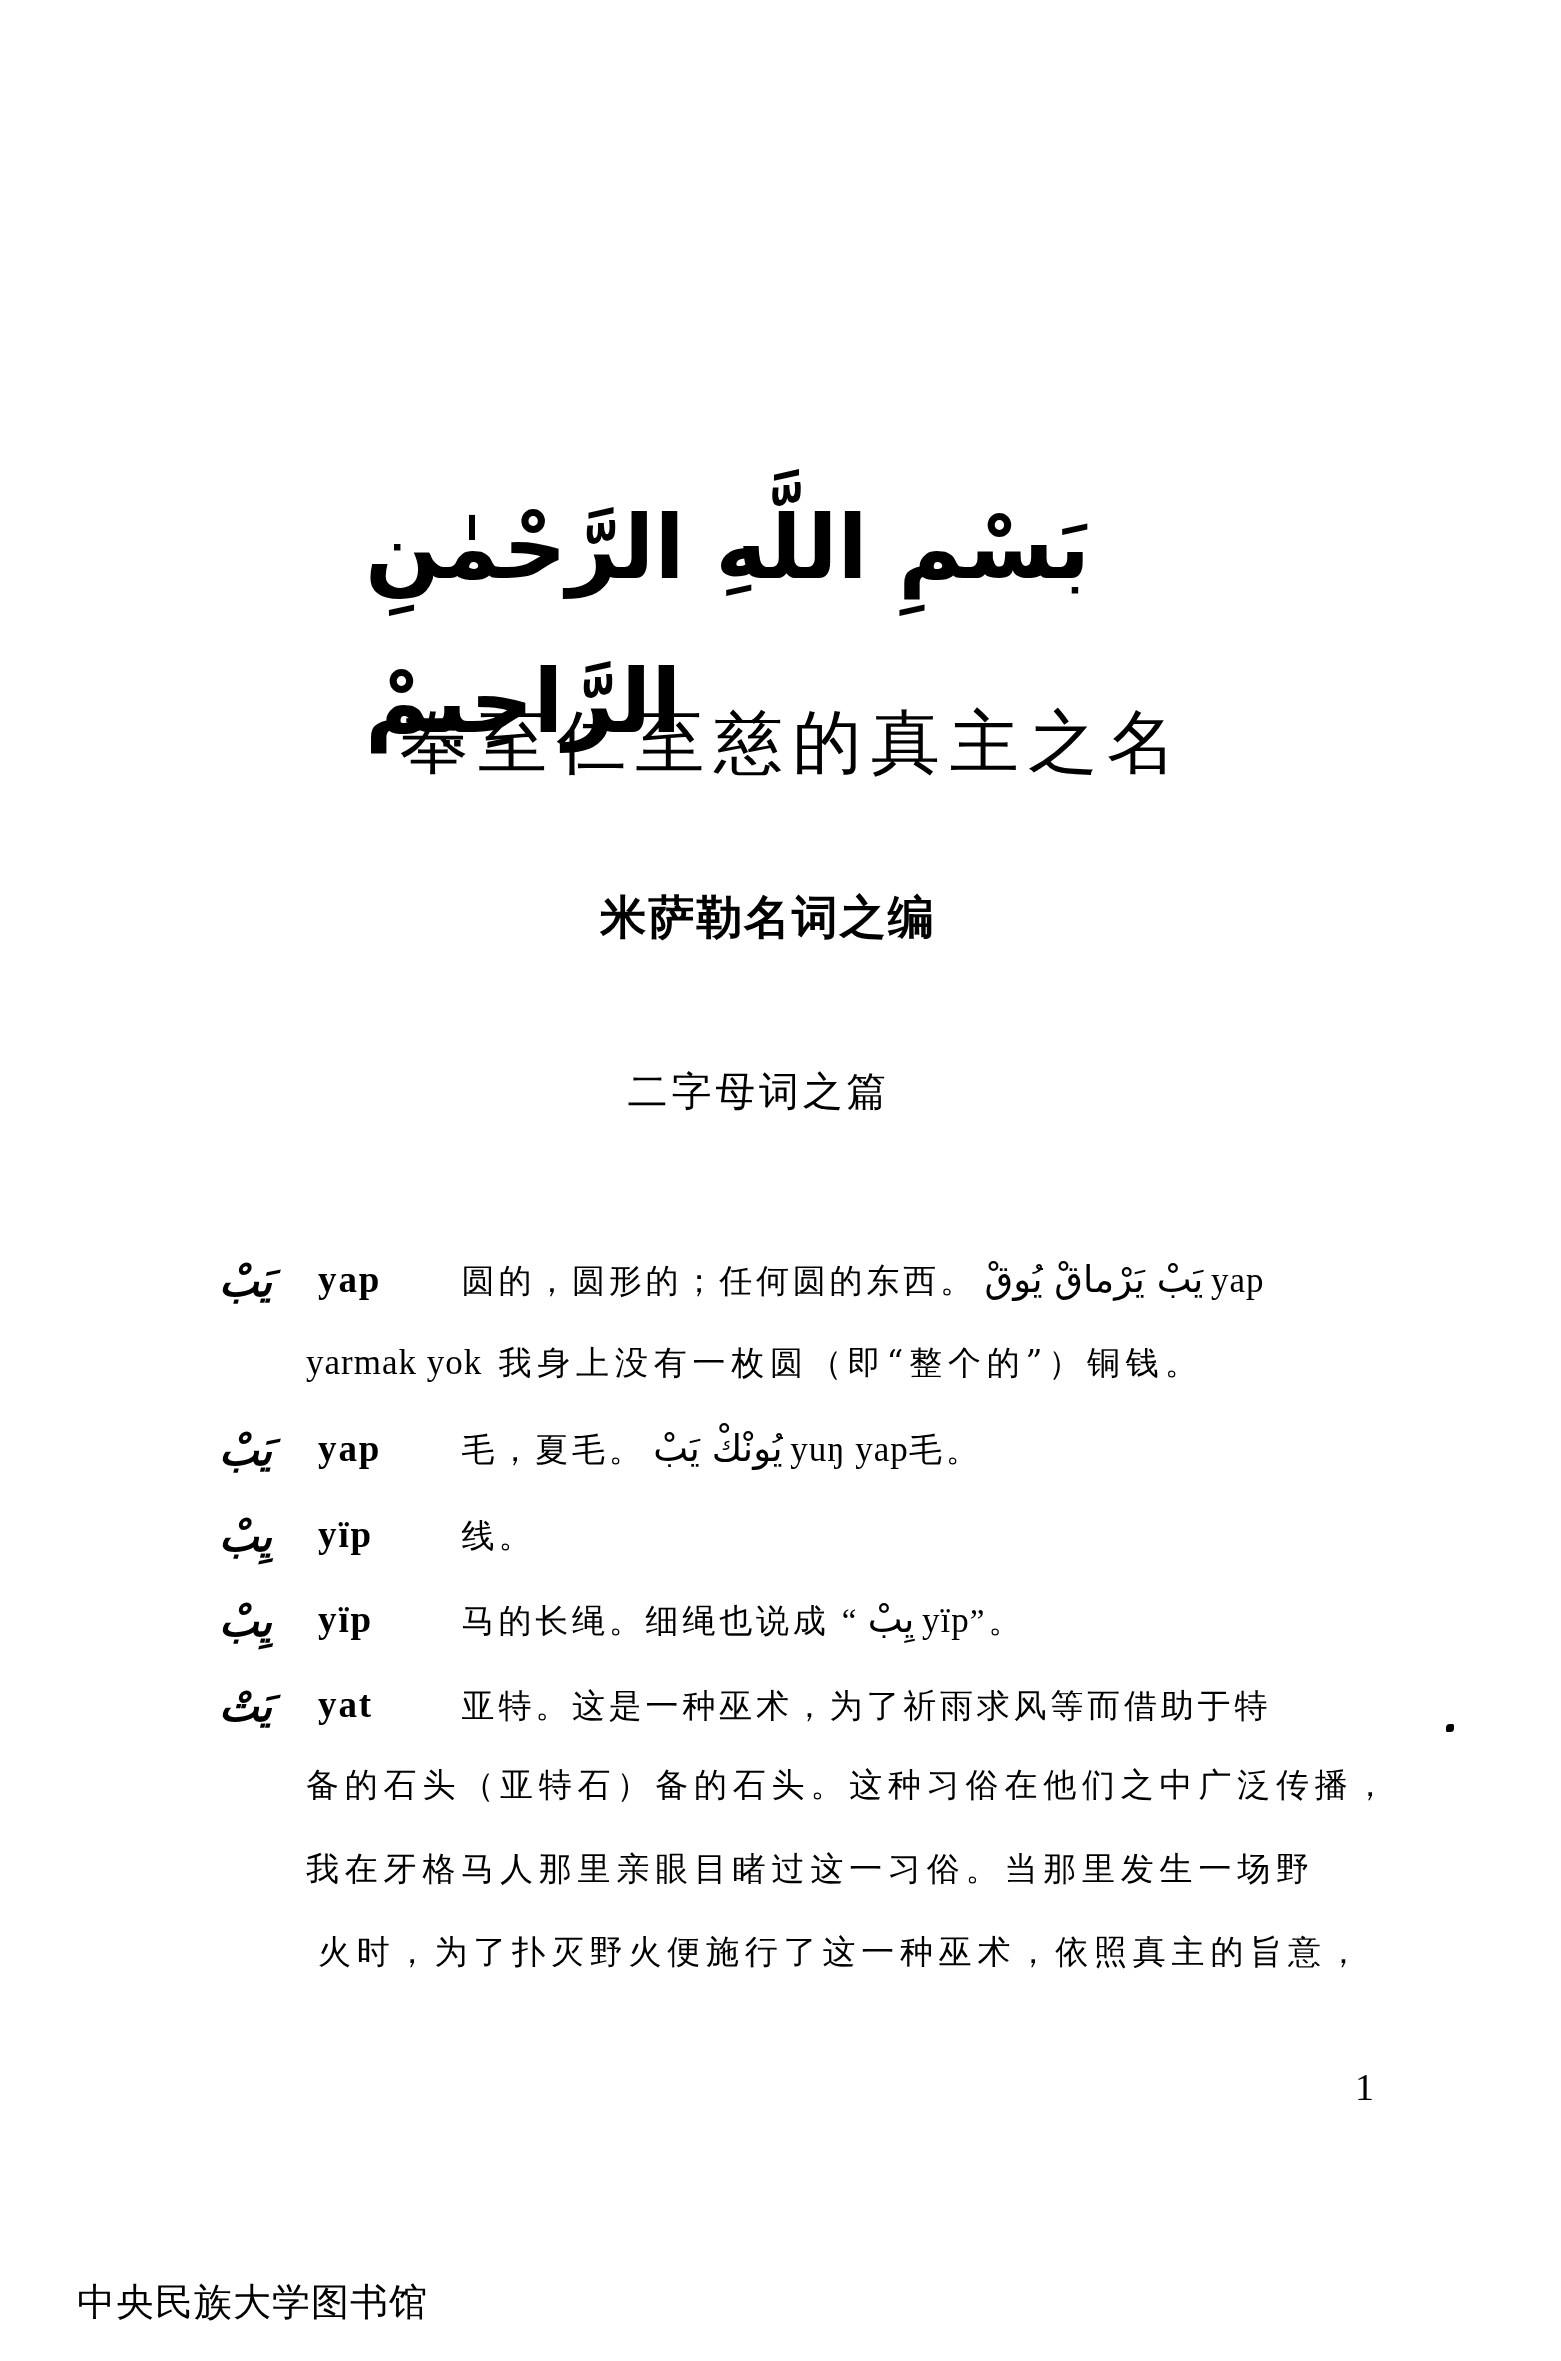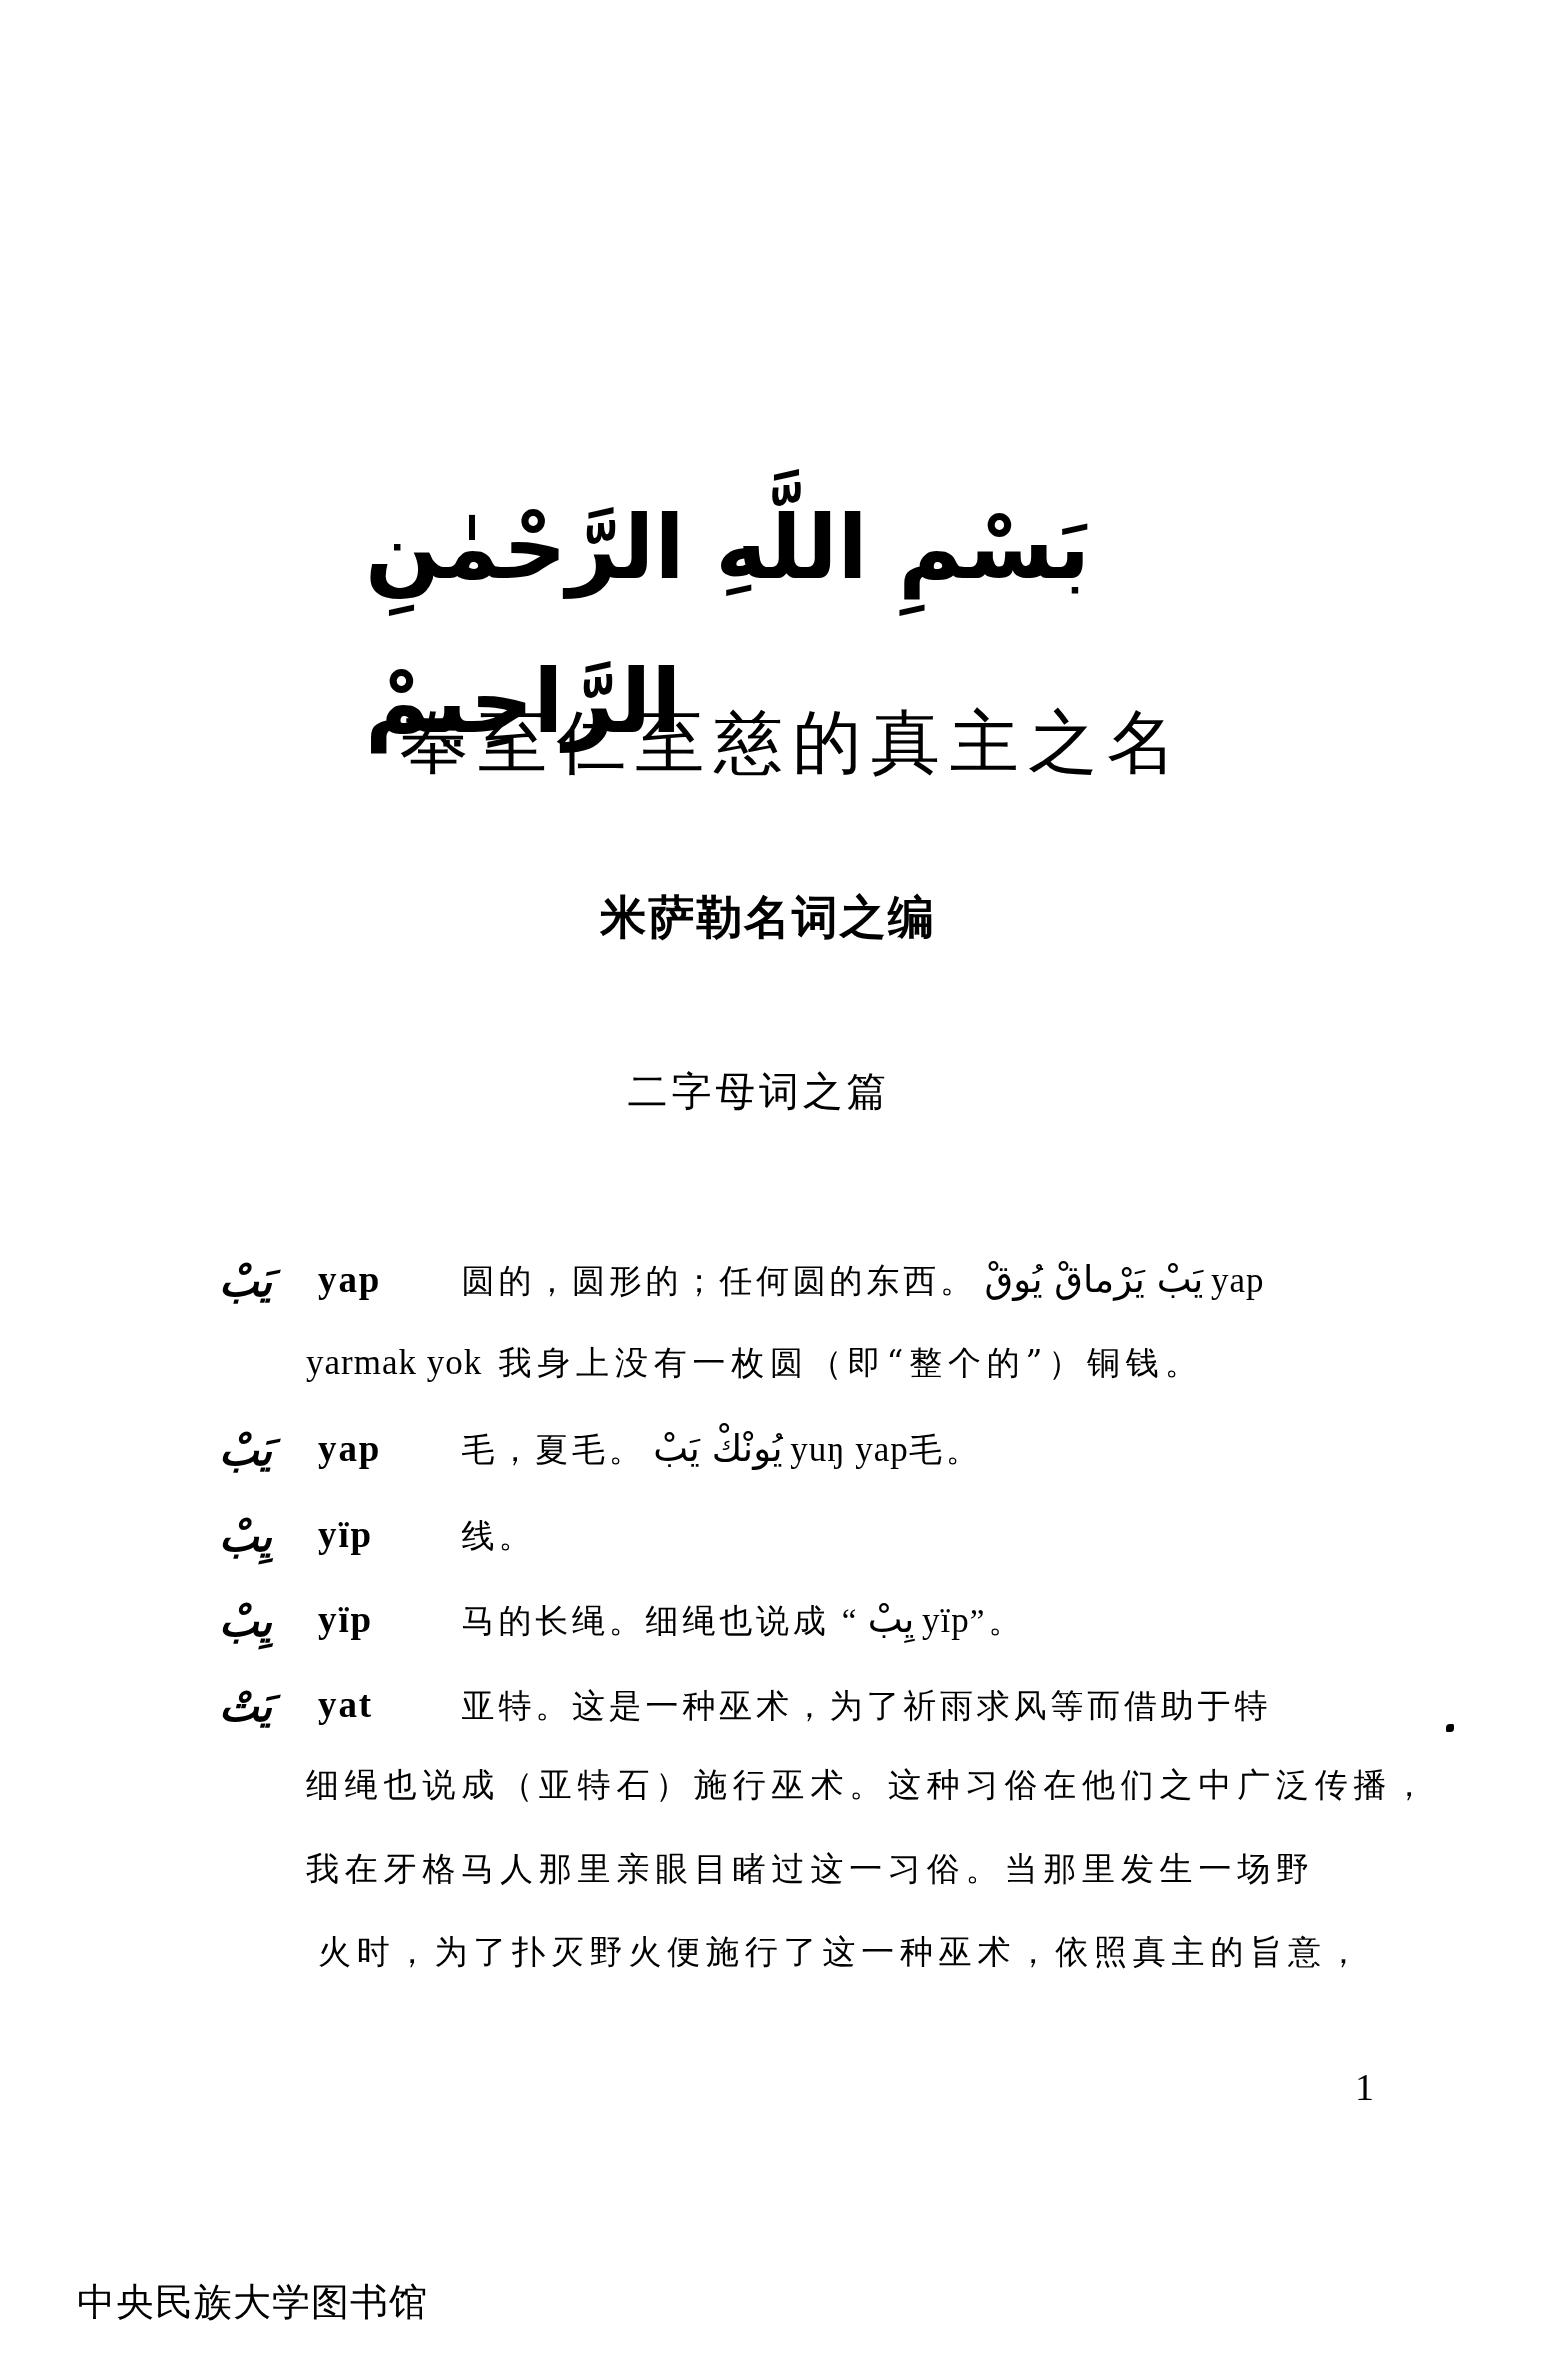--- a/index.html
+++ b/index.html
@@ -107,21 +107,21 @@
     <span class="arabic">يِبْ</span><span class="latin">yïp</span><span class="gloss">线。</span>
   </div>
 
   <div class="entry-line" style="top:1589px;">
     <span class="arabic">يِبْ</span><span class="latin">yïp</span><span class="gloss">马的长绳。细绳也说成 “</span><span class="inline-ar">يِبْ</span><span class="inline-lat">yïp</span><span class="gloss" style="padding-left:0;">”。</span>
   </div>
 
   <div class="entry-line" style="top:1674px;">
     <span class="arabic">يَتْ</span><span class="latin">yat</span><span class="gloss">亚特。这是一种巫术，为了祈雨求风等而借助于特</span>
   </div>
-  <div class="cont-line" style="top:1754px;">细绳也说成（亚特石）施行巫术。这种习俗在他们之中广泛传播，</div>
+  <div class="cont-line" style="top:1754px;">备的石头（亚特石）备的石头。这种习俗在他们之中广泛传播，</div>
   <div class="cont-line" style="top:1838px;">我在牙格马人那里亲眼目睹过这一习俗。当那里发生一场野</div>
   <div class="cont-line" style="top:1921px;margin-left:12px;">火时，为了扑灭野火便施行了这一种巫术，依照真主的旨意，</div>
 
   <div class="stray-mark"></div>
 
   <div class="page-number">1</div>
 
   <div class="library-stamp">中央民族大学图书馆</div>
 </div>
 

